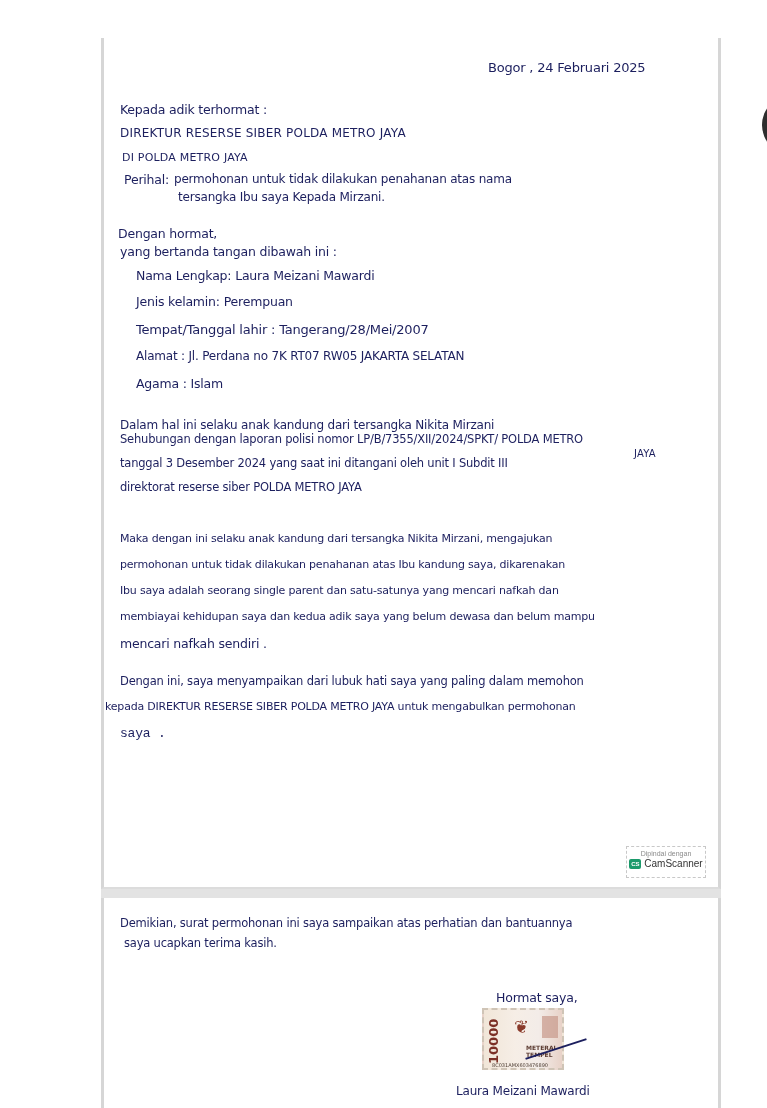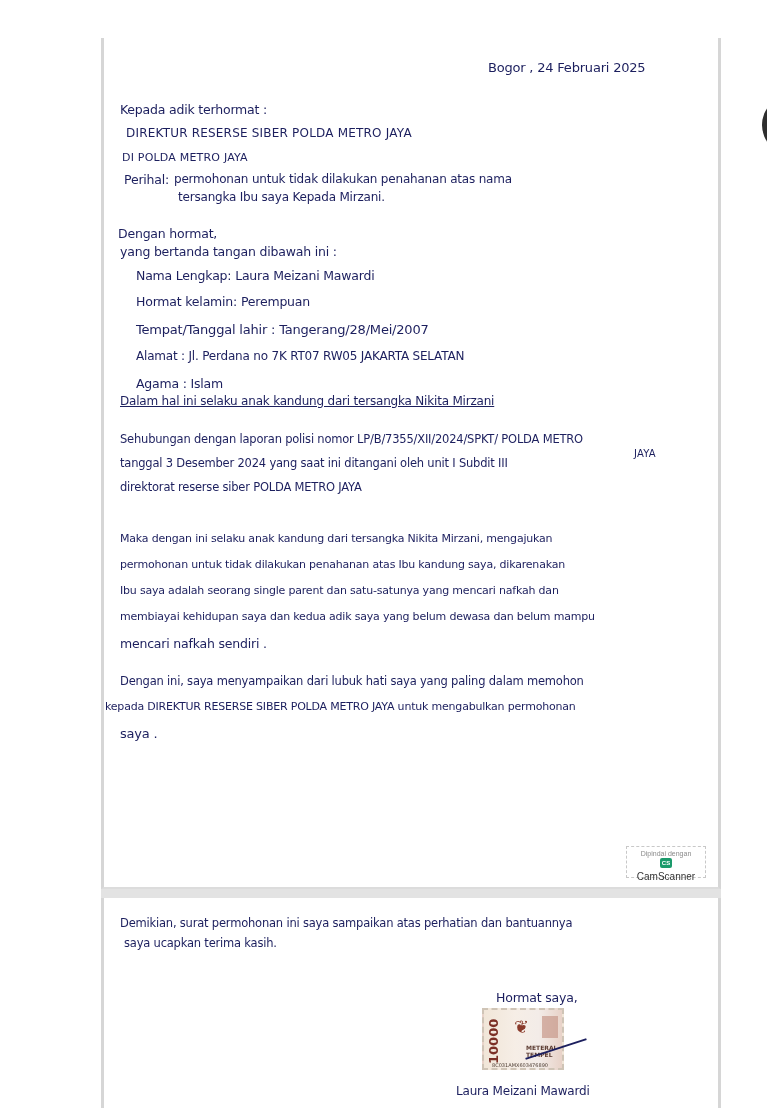--- a/index.html
+++ b/index.html
@@ -21,21 +21,21 @@
     transform-origin:left top;
   }
   .caps { font-size:12px; letter-spacing:0.2px; }
   .date { font-size:13px; }
   .cam {
     position:absolute; left:522px; top:808px; width:80px; height:32px;
     border:1px dashed #c8c8c8; box-sizing:border-box; text-align:center;
     font-family:"Liberation Sans", sans-serif;
   }
   .cam .small { font-size:7px; color:#8a8a8a; margin-top:3px; }
-  .cam .brand { font-size:10px; color:#333; display:flex; align-items:center; justify-content:center; gap:3px; margin-top:1px;flex-direction:column;}
+  .cam .brand { font-size:10px; color:#333; display:flex; align-items:center; justify-content:center; gap:3px; margin-top:1px;}
   .cs-icon { width:12px; height:10px; background:#1b9a6b; border-radius:2px; color:#fff; font-size:6px; line-height:10px; font-weight:bold; }
   .stamp {
     position:absolute; left:378px; top:110px; width:82px; height:62px;
     background:linear-gradient(90deg,#f1e6d8 0%,#f6eee6 40%,#f3ece8 70%,#e8d2c8 100%);
     border:2px dashed #cfc4b6; box-sizing:border-box;
   }
   .stamp .val { position:absolute; left:2px; top:8px; width:20px; height:46px; color:#7b2f25; font-weight:bold; font-size:13px; writing-mode:vertical-rl; transform:rotate(180deg); text-align:center; }
   .stamp .garuda { position:absolute; left:30px; top:6px; font-size:18px; color:#8a3a2a; }
   .stamp .label { position:absolute; left:42px; top:34px; font-size:6px; color:#5a3a30; font-weight:bold; line-height:7px; }
   .stamp .serial { position:absolute; left:8px; top:52px; font-size:5px; color:#4a3a30; }
@@ -43,61 +43,61 @@
   .sig-line { position:absolute; left:420px; top:150px; width:64px; height:2px; background:#1c1f5e; transform:rotate(-18deg); }
   .circle { position:absolute; left:762px; top:95px; width:60px; height:60px; border-radius:50%; background:#2e2e2e; }
 </style>
 </head>
 <body>
 
 <div class="page" id="page1">
   <div class="hw date" style="left:384px; top:22px;">Bogor , 24 Februari 2025</div>
 
   <div class="hw" style="left:16px; top:64px;">Kepada adik terhormat :</div>
-  <div class="hw caps" style="left:22px; top:88px;">DIREKTUR RESERSE SIBER POLDA METRO JAYA</div>
+  <div class="hw caps" style="left:16px; top:88px;">DIREKTUR RESERSE SIBER POLDA METRO JAYA</div>
   <div class="hw caps" style="left:18px; top:113px; font-size:11px;">DI POLDA METRO JAYA</div>
 
   <div class="hw" style="left:20px; top:134px;">Perihal:</div>
   <div class="hw" style="left:70px; top:134px; font-size:12px;">permohonan untuk tidak dilakukan penahanan atas nama</div>
   <div class="hw" style="left:74px; top:152px; font-size:12px;">tersangka Ibu saya Kepada Mirzani.</div>
 
   <div class="hw" style="left:14px; top:188px;">Dengan hormat,</div>
   <div class="hw" style="left:16px; top:206px;">yang bertanda tangan dibawah ini :</div>
 
   <div class="hw" style="left:32px; top:230px;">
     <span>Nama Lengkap</span><span>: </span><span>Laura Meizani Mawardi</span>
   </div>
   <div class="hw" style="left:32px; top:256px;">
-    <span>Hormat kelamin</span><span>: </span><span>Perempuan</span>
+    <span>Jenis kelamin</span><span>: </span><span>Perempuan</span>
   </div>
   <div class="hw" style="left:32px; top:284px; font-size:13px;">
     <span>Tempat/Tanggal lahir</span><span> : </span><span>Tangerang/28/Mei/2007</span>
   </div>
   <div class="hw" style="left:32px; top:311px; font-size:12px;">
     <span>Alamat</span><span> : </span><span>Jl. Perdana no 7K RT07 RW05 JAKARTA SELATAN</span>
   </div>
   <div class="hw" style="left:32px; top:338px;">
     <span>Agama</span><span> : </span><span>Islam</span>
   </div>
 
-  <div class="hw" style="left:16px; top:356px; font-size:12px;text-decoration:underline;">Dalam hal ini selaku anak kandung dari tersangka Nikita Mirzani</div>
+  <div class="hw" style="left:16px; top:380px; font-size:12px;">Dalam hal ini selaku anak kandung dari tersangka Nikita Mirzani</div>
   <div class="hw" style="left:16px; top:394px; font-size:11.5px;">Sehubungan dengan laporan polisi nomor LP/B/7355/XII/2024/SPKT/ POLDA METRO</div>
   <div class="hw caps" style="left:530px; top:410px; font-size:10px;">JAYA</div>
   <div class="hw" style="left:16px; top:418px; font-size:11.5px;">tanggal 3 Desember 2024 yang saat ini ditangani oleh unit I Subdit III</div>
   <div class="hw" style="left:16px; top:442px; font-size:11.5px;">direktorat reserse siber POLDA METRO JAYA</div>
 
   <div class="hw" style="left:16px; top:494px; font-size:11px;">Maka dengan ini selaku anak kandung dari tersangka Nikita Mirzani, mengajukan</div>
   <div class="hw" style="left:16px; top:520px; font-size:11px;">permohonan untuk tidak dilakukan penahanan atas Ibu kandung saya, dikarenakan</div>
   <div class="hw" style="left:16px; top:546px; font-size:11px;">Ibu saya adalah seorang single parent dan satu-satunya yang mencari nafkah dan</div>
   <div class="hw" style="left:16px; top:572px; font-size:11px;">membiayai kehidupan saya dan kedua adik saya yang belum dewasa dan belum mampu</div>
   <div class="hw" style="left:16px; top:598px; font-size:12.5px;">mencari nafkah sendiri .</div>
 
   <div class="hw" style="left:16px; top:636px; font-size:11.5px;">Dengan ini, saya menyampaikan dari lubuk hati saya yang paling dalam memohon</div>
   <div class="hw" style="left:1px; top:662px; font-size:11px;">kepada DIREKTUR RESERSE SIBER POLDA METRO JAYA untuk mengabulkan permohonan</div>
-  <div class="hw" style="left:16px; top:688px; font-size:13px;">saya .</div>
+  <div class="hw" style="left:16px; top:688px; font-size:13px;font-family:Liberation Mono, monospace;">saya .</div>
 
   <div class="cam">
     <div class="small">Dipindai dengan</div>
     <div class="brand">
       <span class="cs-icon">CS</span>
       <span>CamScanner</span>
     </div>
   </div>
 </div>
 

